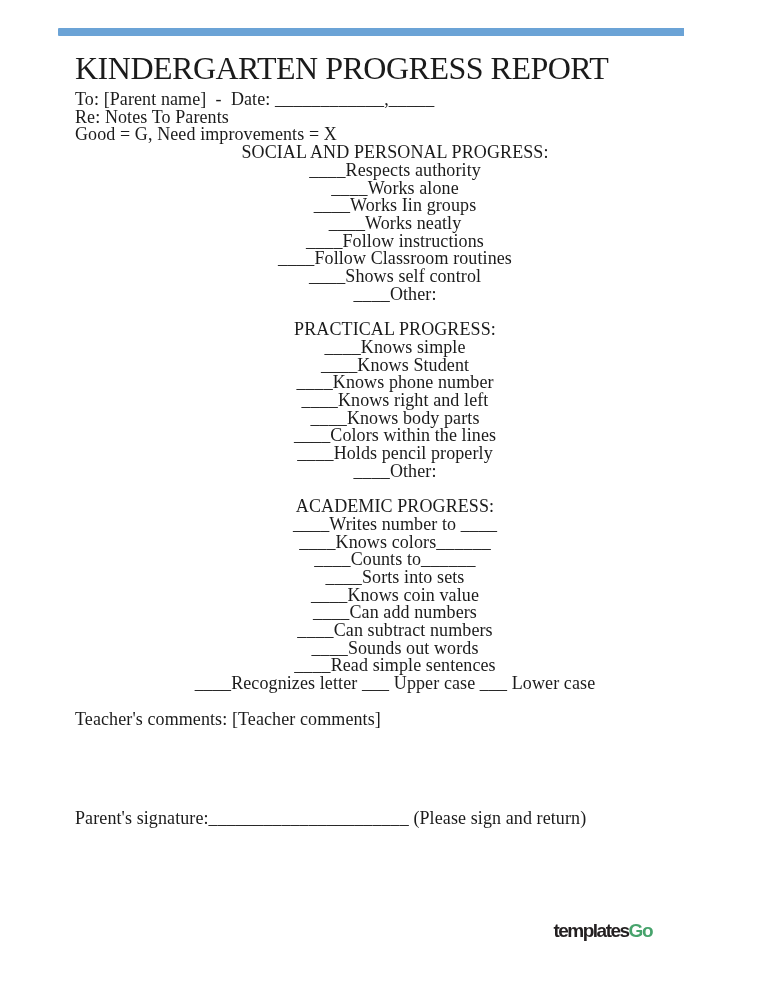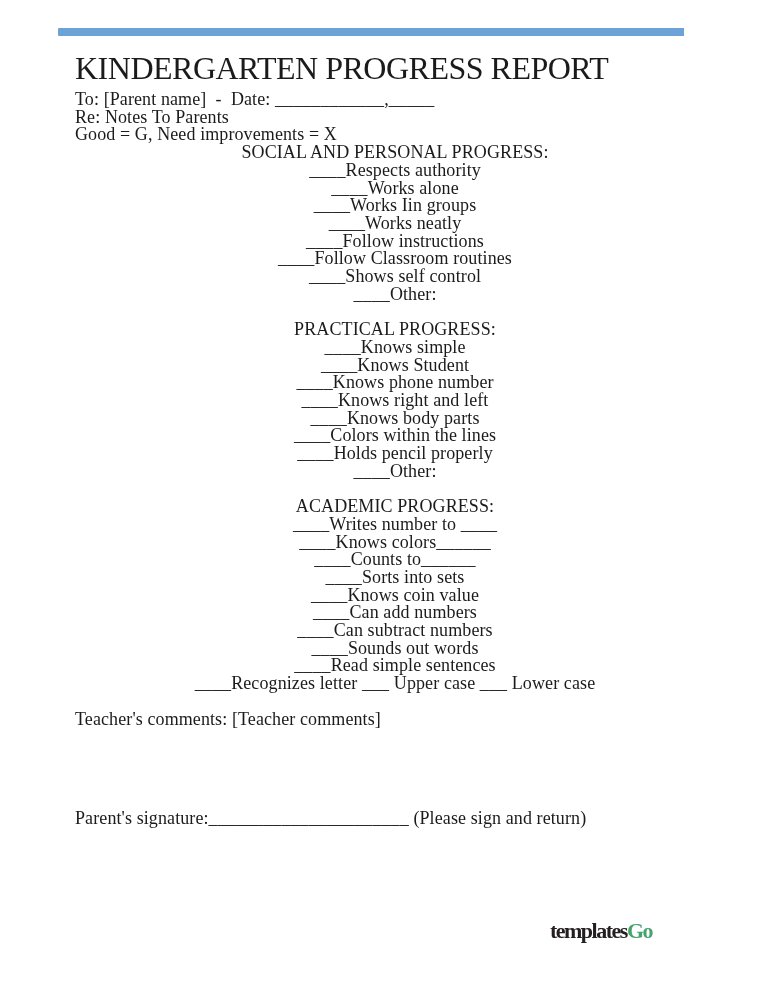--- a/index.html
+++ b/index.html
@@ -54,23 +54,23 @@
   .comments-line {
     margin-top: 17.7px;
   }
   .signature-line {
     margin-top: 82px;
   }
   .logo {
     position: absolute;
     right: 32px;
     top: 913px;
-    font-family: Liberation Serif, serif;
+    font-family: Liberation Sans, sans-serif;
     font-weight: 800;
-    font-size: 22px;
+    font-size: 19px;
     letter-spacing: -1.5px;
     white-space: nowrap;
     line-height: 36px;
   }
   .logo .logo-black { }
   .logo .logo-green { }
 </style>
 </head>
 <body>
 

